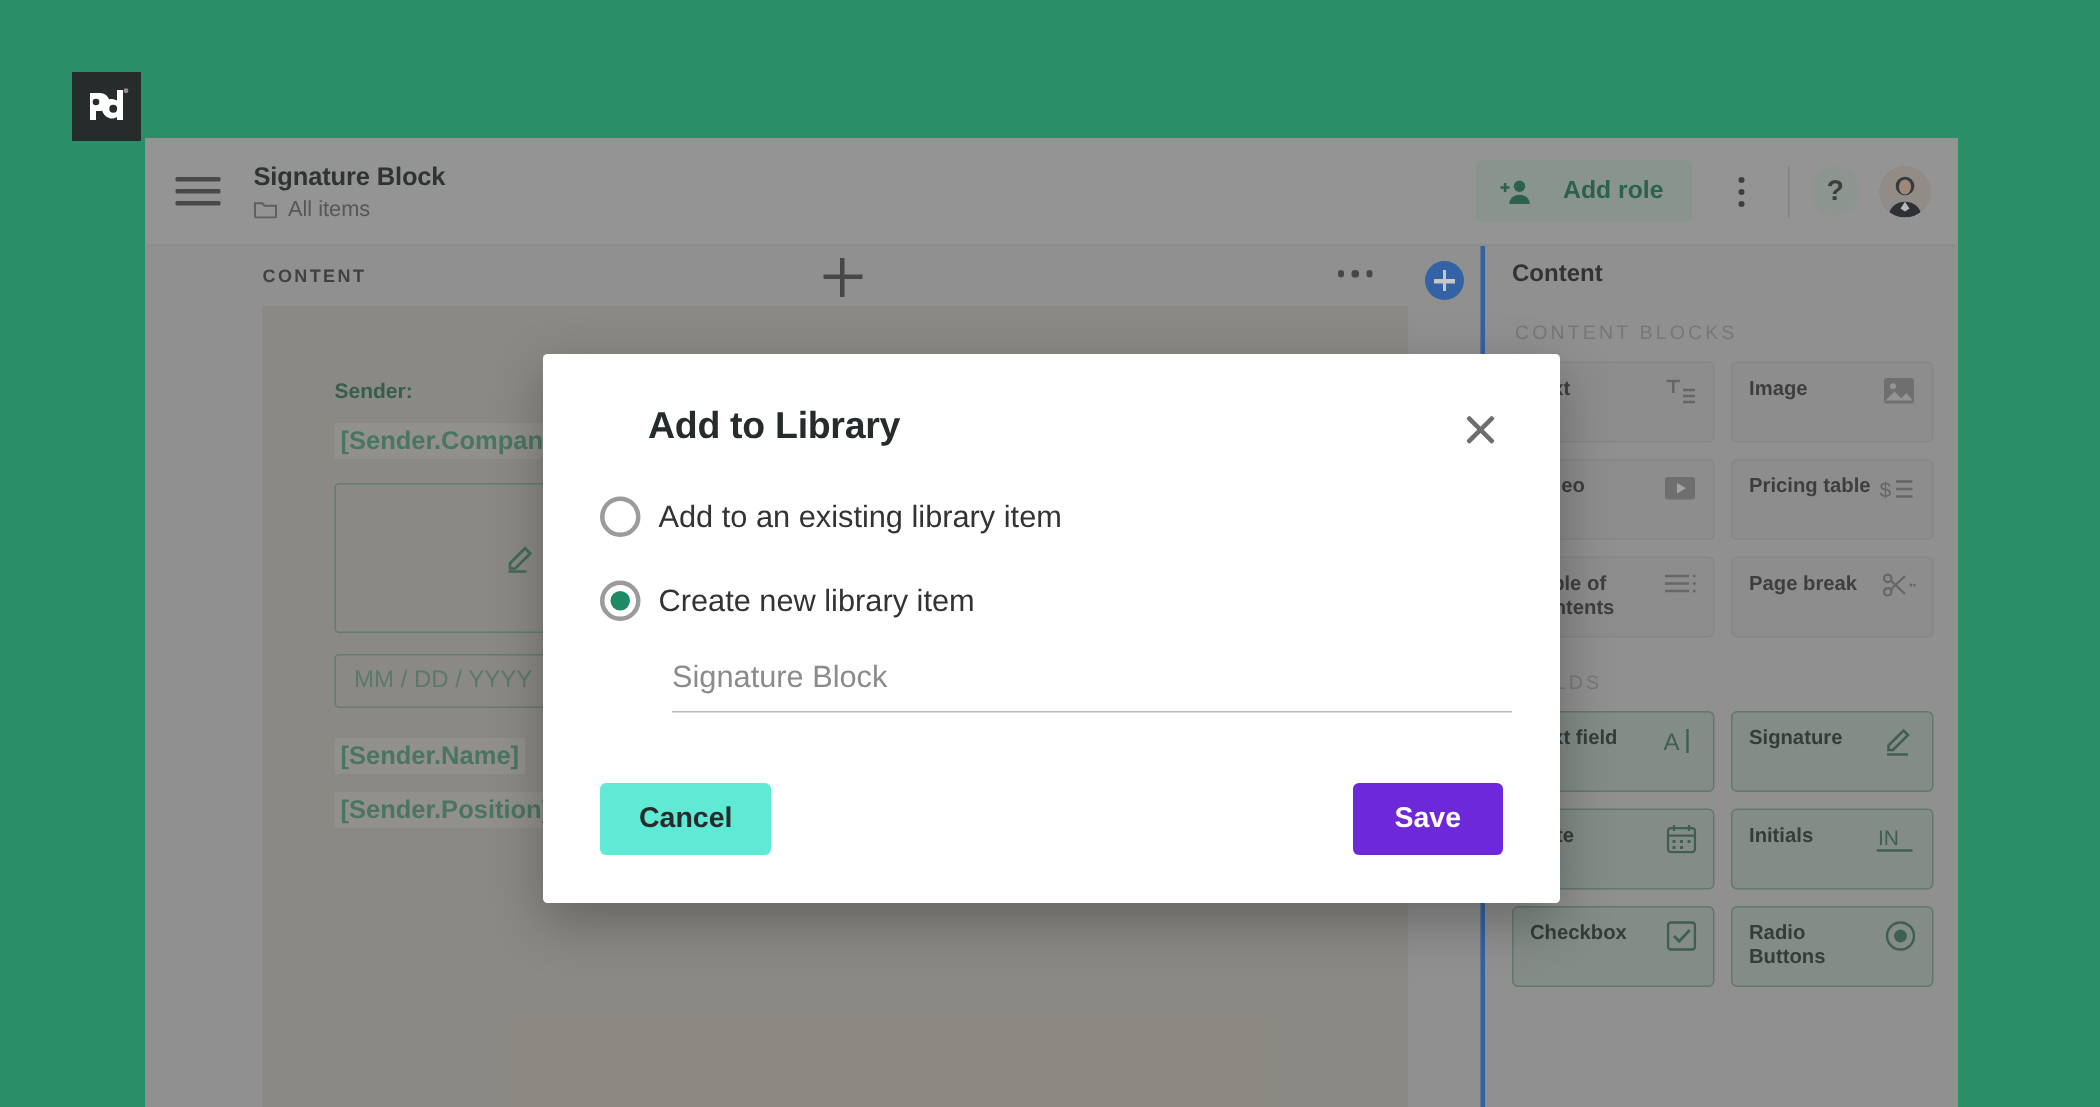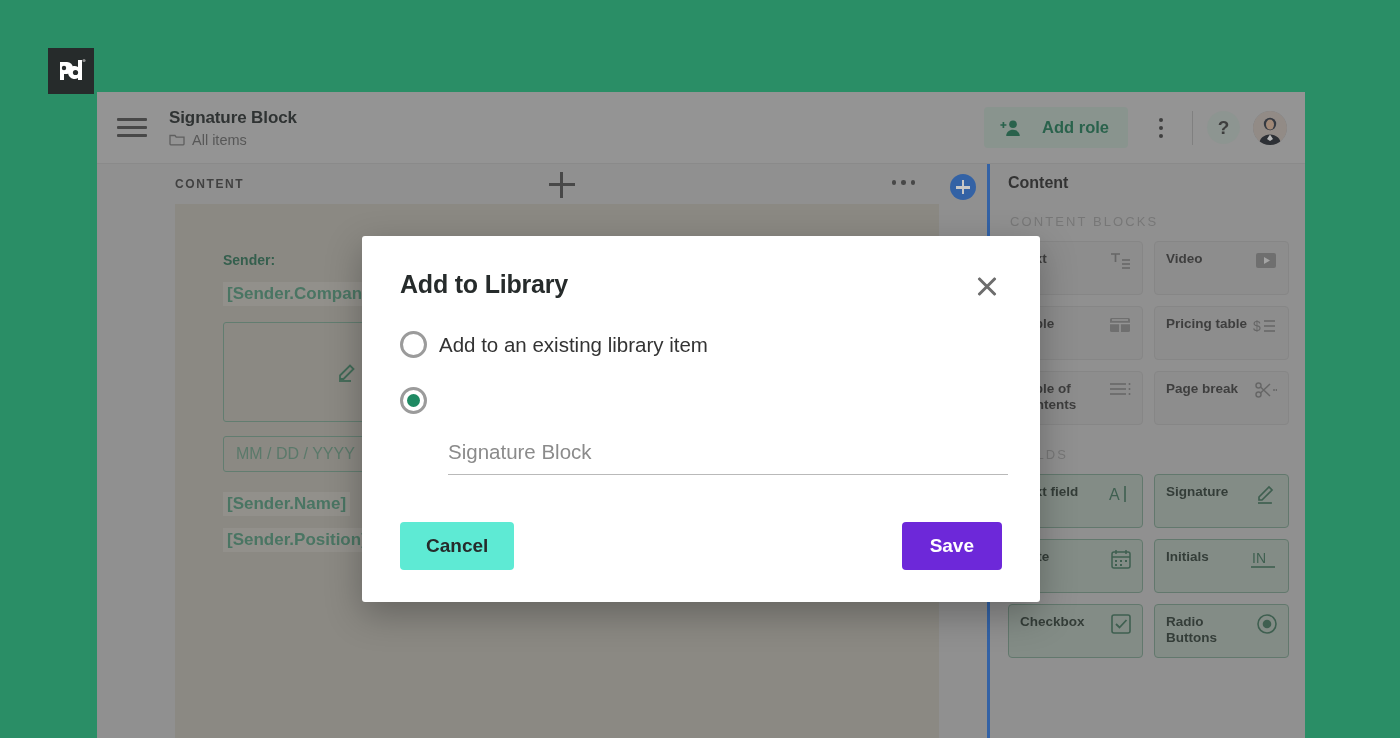--- a/index.html
+++ b/index.html
@@ -192,21 +192,21 @@
     position: absolute; inset: 0; background: rgba(70,70,70,0.30);
     pointer-events: none;
   }
   .modal {
     position: absolute; left: 362px; top: 236px;
     width: 678px; height: 366px;
     background: #ffffff; border-radius: 3px;
     box-shadow: 0 12px 36px rgba(0,0,0,0.28);
     padding: 34px 38px 0 38px;
   }
-  .modal-head { display:flex; align-items:flex-start; justify-content: space-between; }
+  .modal-head { display:flex; align-items:flex-start; justify-content: space-between; margin-left: 32px; }
   .modal-title { font-size: 25px; font-weight: bold; color: #262b2b; letter-spacing: -0.2px; }
   .close-x {
     width: 30px; height: 30px; position: relative; cursor: pointer; margin-top: 2px;
   }
   .close-x:before, .close-x:after {
     content:""; position:absolute; left: 3px; top: 13px;
     width: 24px; height: 3px; background: #6d6d6d; border-radius: 1px;
   }
   .close-x:before { transform: rotate(45deg); }
   .close-x:after  { transform: rotate(-45deg); }
@@ -359,34 +359,35 @@
       <div class="blocks-grid">
         <div class="block-card">
           <span class="lbl">Text</span>
           <span class="ico">
             <svg width="22" height="20" viewBox="0 0 22 20">
                 <path d="M2 3h9M6.5 3v8M13 9h8M13 13h8M13 17h8" stroke="#6e6e6e" stroke-width="1.7" fill="none"></path>
               </svg>
           </span>
         </div>
         <div class="block-card">
+          <span class="lbl">Image</span>
+          <span class="ico">
+            <svg width="22" height="19" viewBox="0 0 22 19">
+                <rect x="1" y="1" width="20" height="17" rx="2" fill="#7c7c7c"></rect>
+                <circle cx="7" cy="6.5" r="2" fill="#b8b8b8"></circle>
+                <path d="M2 16l6-6 4.5 4.5L16 11l4 5z" fill="#b8b8b8"></path>
+              </svg>
+          </span>
+        </div>
+        <div class="block-card">
           <span class="lbl">Video</span>
           <span class="ico">
             <svg width="22" height="19" viewBox="0 0 22 19">
                 <rect x="1" y="2" width="20" height="15" rx="2" fill="#7c7c7c"></rect>
                 <path d="M9 6l6 3.5L9 13z" fill="#d2d2d2"></path>
-              </svg>
-          </span>
-        </div>
-        <div class="block-card">
-          <span class="lbl">Table</span>
-          <span class="ico">
-            <svg width="22" height="18" viewBox="0 0 22 18">
-                <rect x="1" y="2" width="20" height="14" rx="1.5" fill="#7c7c7c"></rect>
-                <path d="M1 7.5h20M11 7.5V16M3 4h16" stroke="#b8b8b8" stroke-width="1.6"></path>
               </svg>
           </span>
         </div>
         <div class="block-card">
           <span class="lbl">Pricing table</span>
           <span class="ico">
             <svg width="24" height="20" viewBox="0 0 24 20">
                 <text x="0" y="15" font-size="14" fill="#6e6e6e" font-family="Liberation Sans, sans-serif">$</text>
                 <path d="M11 5h11M11 10h11M11 15h11" stroke="#6e6e6e" stroke-width="1.7"></path>
               </svg>
@@ -495,20 +496,21 @@
     <div class="close-x"></div>
   </div>
 
   <div class="radio-row">
     <span class="radio"></span>
     <span class="radio-label">Add to an existing library item</span>
   </div>
 
   <div class="radio-row">
     <span class="radio checked"></span>
+    <span class="radio-label">Create new library item</span>
   </div>
 
   <div class="lib-input-wrap">
     <input class="lib-input" type="text" placeholder="Signature Block" style="">
   </div>
 
   <div class="modal-actions">
     <button class="btn-cancel">Cancel</button>
     <button class="btn-save">Save</button>
   </div>

